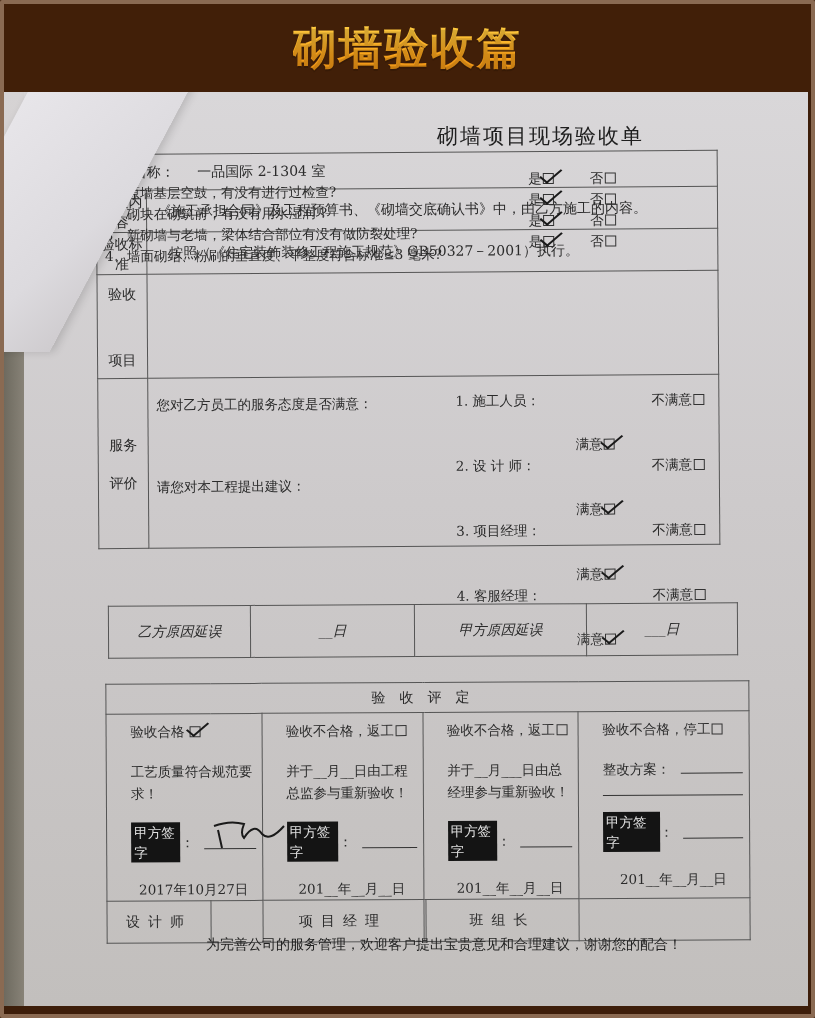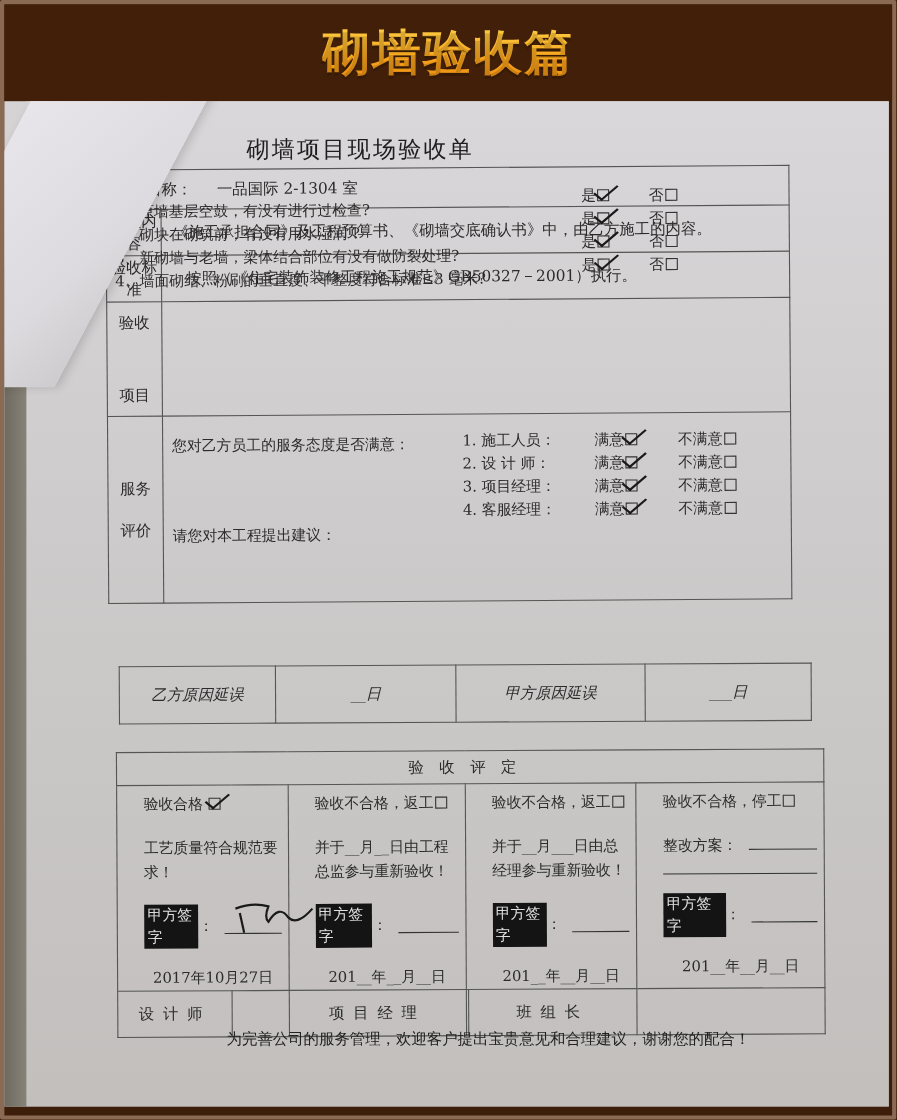--- a/index.html
+++ b/index.html
@@ -45,21 +45,21 @@
     position: absolute; left: -40px; top: -20px; width: 160px; height: 280px;
     background: linear-gradient(120deg, #e8e6ea 0%, #dcdade 70%, #cfcccf 100%);
     transform: skewX(-28deg);
     box-shadow: 4px 0 8px rgba(0,0,0,0.15);
   }
   .paper {
     position: absolute; left: 20px; top: 0; width: 784px; height: 914px;
     background: linear-gradient(180deg, #d9d7d9 0%, #cdcacb 45%, #c2bfbd 100%);
   }
   .doc-title {
-    position: absolute; left: 200px; top: 30px; width: 420px; text-align: left;
+    position: absolute; left: 200px; top: 30px; width: 420px; text-align: right;
     font-size: 21px; letter-spacing: 2px; color: #1f1f1f;
   }
   table { border-collapse: collapse; position: absolute; }
   td { border: 1.3px solid #555; font-size: 14px; color: #2b2b2b; vertical-align: middle; }
   .t1 { left: 73px; top: 60px; width: 622px; transform: rotate(-0.4deg); }
   .label-cell { width: 50px; text-align: center; line-height: 20px; font-size: 14px; }
   .row-name td { height: 36px; padding-left: 8px; }
   .row-name .k { margin-right: 18px; }
   .row-short td { height: 42px; }
   .pad { padding-left: 10px; }
@@ -69,22 +69,22 @@
   .box { display: inline-block; width: 11px; height: 11px; border: 1px solid #333; vertical-align: -1px; margin-left: 1px; position: relative; }
   .check::after {
     content: ""; position: absolute; left: 2px; top: -10px; width: 8px; height: 18px;
     border-right: 2px solid #1a1a1a; border-bottom: 2px solid #1a1a1a;
     transform: rotate(40deg) skewX(-10deg);
   }
   .svc-cell { height: 170px; position: relative; }
   .svc-q { position: absolute; left: 8px; top: 18px; font-size: 13.5px; }
   .svc-list { position: absolute; left: 272px; top: 14px; line-height: 21px; font-size: 13.5px; }
   .svc-list .row { display: flex; }
-  .svc-list .role { width: 120px; }
-  .svc-list .sat { width: 76px; }
+  .svc-list .role { width: 120px; margin-left: 35px; }
+  .svc-list .sat { width: 76px; margin-top: 44px; }
   .svc-sug { position: absolute; left: 8px; top: 100px; font-size: 13.5px; }
   .t2 { left: 84px; top: 512px; width: 630px; transform: rotate(-0.3deg); }
   .t2 td { height: 52px; text-align: center; font-size: 14px; font-style: italic; }
   .t3 { left: 82px; top: 590px; width: 644px; transform: rotate(-0.3deg); }
   .t3 .head td { height: 30px; text-align: center; letter-spacing: 14px; font-size: 14px; }
   .t3 .cols td { height: 170px; vertical-align: top; position: relative; width: 161px; }
   .cell-in { padding: 6px 6px 0 24px; font-size: 13.5px; line-height: 22px; }
   .cell-in .gap { height: 18px; }
   .sig { margin-top: 18px; display: flex; align-items: center; }
   .sig-label { background: #141414; color: #e0e0e0; padding: 0 3px; font-size: 13.5px; line-height: 20px; }

